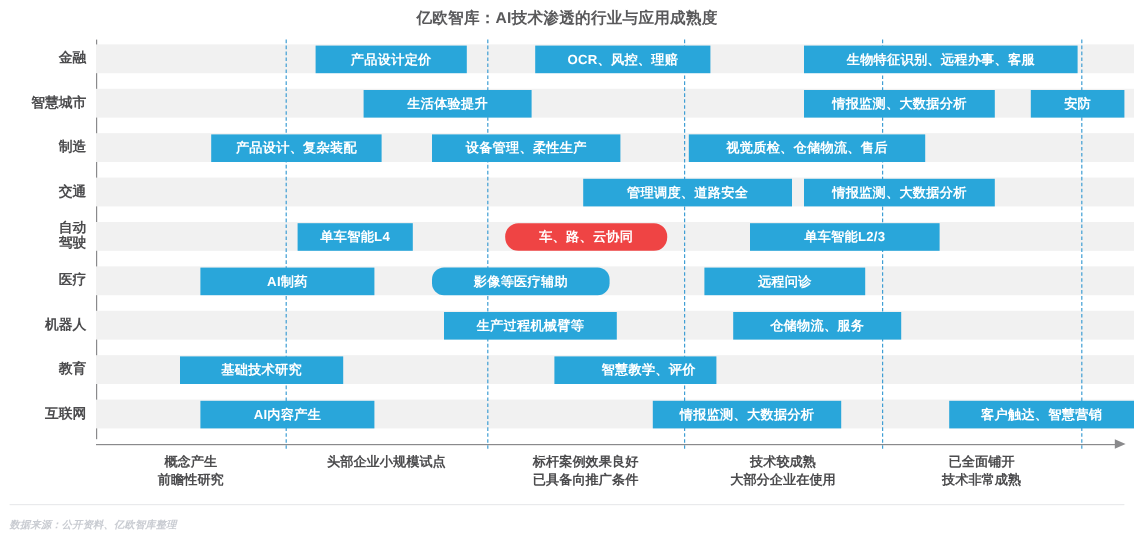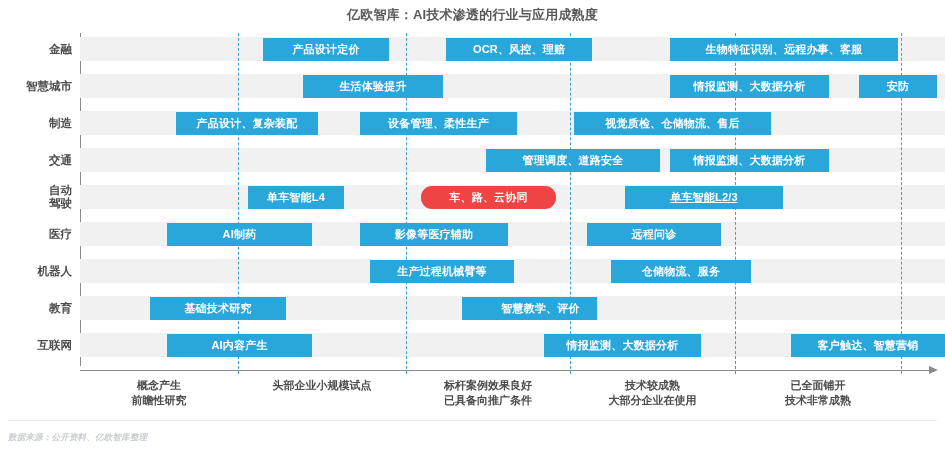--- a/index.html
+++ b/index.html
@@ -132,23 +132,23 @@
         <div class="bar" style="left: 223px; width: 140px; top: 41.5px; background: rgb(41, 166, 218); color: rgb(255, 255, 255);">生活体验提升</div>
         <div class="bar" style="left: 590px; width: 159px; top: 41.5px; background: rgb(41, 166, 218); color: rgb(255, 255, 255);">情报监测、大数据分析</div>
         <div class="bar" style="left: 779px; width: 78px; top: 41.5px; background: rgb(41, 166, 218); color: rgb(255, 255, 255);">安防</div>
         <div class="bar" style="left: 96px; width: 142px; top: 78.5px; background: rgb(41, 166, 218); color: rgb(255, 255, 255);">产品设计、复杂装配</div>
         <div class="bar" style="left: 280px; width: 157px; top: 78.5px; background: rgb(41, 166, 218); color: rgb(255, 255, 255);">设备管理、柔性生产</div>
         <div class="bar" style="left: 494px; width: 197px; top: 78.5px; background: rgb(41, 166, 218); color: rgb(255, 255, 255);">视觉质检、仓储物流、售后</div>
         <div class="bar" style="left: 406px; width: 174px; top: 115.5px; background: rgb(41, 166, 218); color: rgb(255, 255, 255);">管理调度、道路安全</div>
         <div class="bar" style="left: 590px; width: 159px; top: 115.5px; background: rgb(41, 166, 218); color: rgb(255, 255, 255);">情报监测、大数据分析</div>
         <div class="bar" style="left: 168px; width: 96px; top: 152.5px; background: rgb(41, 166, 218); color: rgb(255, 255, 255);">单车智能L4</div>
         <div class="bar" style="left: 341px; width: 135px; top: 152.5px; background: #ef4444; color: rgb(255, 255, 255); border-radius: 11px;">车、路、云协同</div>
-        <div class="bar" style="left: 545px; width: 158px; top: 152.5px; background: rgb(41, 166, 218); color: rgb(255, 255, 255); text-decoration: underline;">单车智能L2/3</div>
+        <div class="bar" style="left: 545px; width: 158px; top: 152.5px; background: rgb(41, 166, 218); color: rgb(255, 255, 255);">单车智能L2/3</div>
         <div class="bar" style="left: 87px; width: 145px; top: 189.5px; background: rgb(41, 166, 218); color: rgb(255, 255, 255);">AI制药</div>
-        <div class="bar" style="left: 280px; width: 148px; top: 189.5px; background: rgb(41, 166, 218); color: rgb(255, 255, 255);">影像等医疗辅助</div>
+        <div class="bar" style="left: 280px; width: 148px; top: 189.5px; background: rgb(41, 166, 218); color: rgb(255, 255, 255); border-radius: 10px;">影像等医疗辅助</div>
         <div class="bar" style="left: 507px; width: 134px; top: 189.5px; background: rgb(41, 166, 218); color: rgb(255, 255, 255);">远程问诊</div>
         <div class="bar" style="left: 290px; width: 144px; top: 226.5px; background: rgb(41, 166, 218); color: rgb(255, 255, 255);">生产过程机械臂等</div>
         <div class="bar" style="left: 531px; width: 140px; top: 226.5px; background: rgb(41, 166, 218); color: rgb(255, 255, 255);">仓储物流、服务</div>
         <div class="bar" style="left: 70px; width: 136px; top: 263.5px; background: rgb(41, 166, 218); color: rgb(255, 255, 255);">基础技术研究</div>
         <div class="bar" style="left: 382px; width: 135px; top: 263.5px; background: rgb(41, 166, 218); color: rgb(255, 255, 255); padding-left: 26px;">智慧教学、评价</div>
         <div class="bar" style="left: 87px; width: 145px; top: 300.5px; background: rgb(41, 166, 218); color: rgb(255, 255, 255);">AI内容产生</div>
         <div class="bar" style="left: 464px; width: 157px; top: 300.5px; background: rgb(41, 166, 218); color: rgb(255, 255, 255);">情报监测、大数据分析</div>
         <div class="bar" style="left: 711px; width: 154px; top: 300.5px; background: rgb(41, 166, 218); color: rgb(255, 255, 255);">客户触达、智慧营销</div>
       </div>
   </div>

